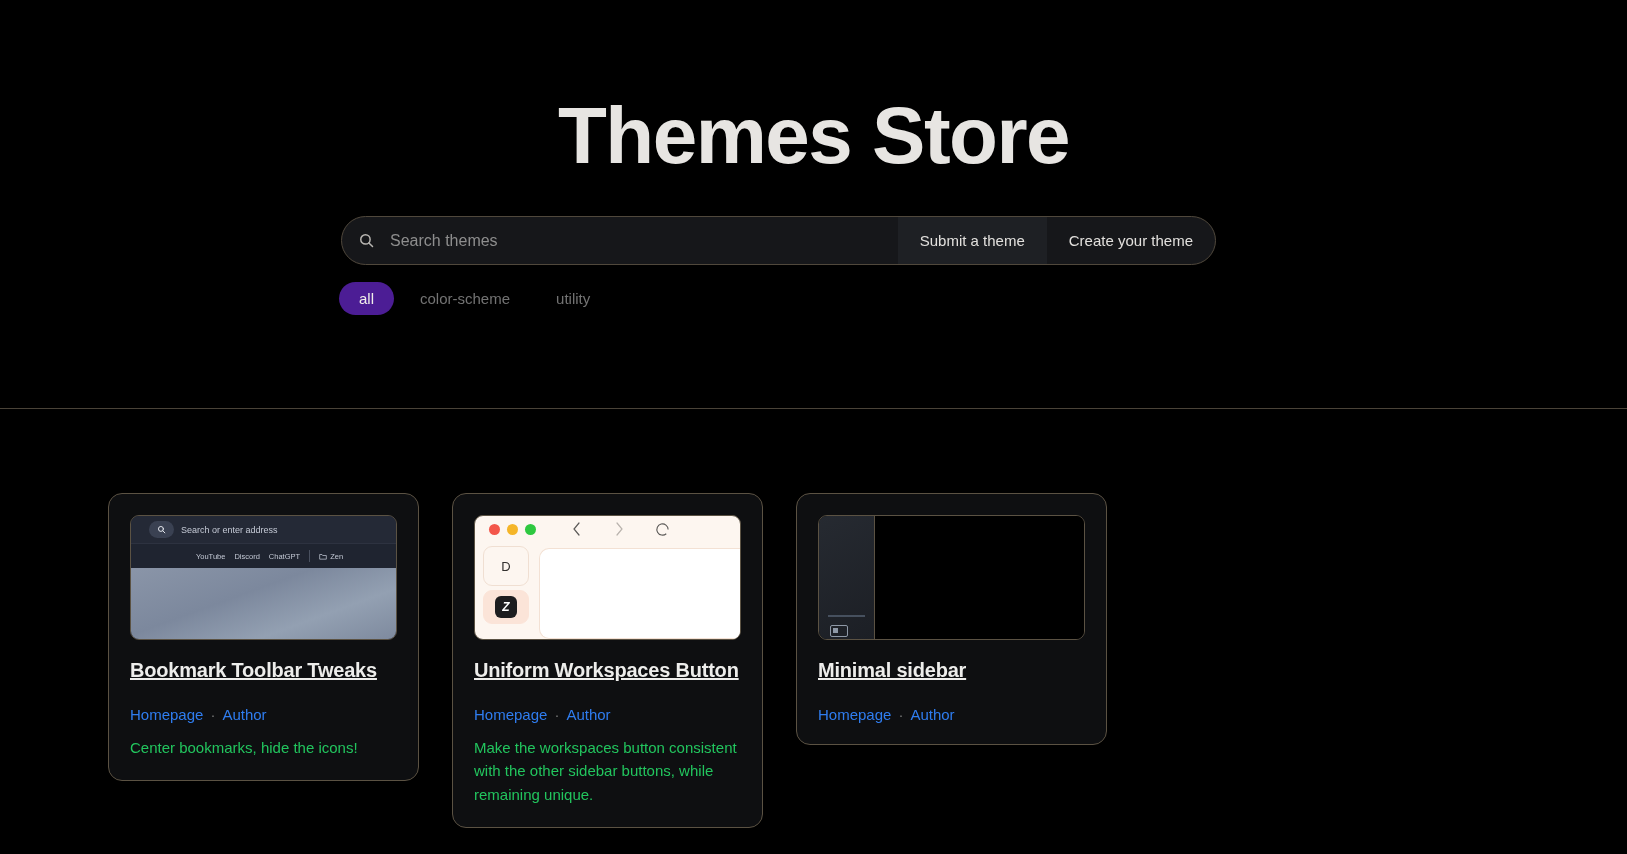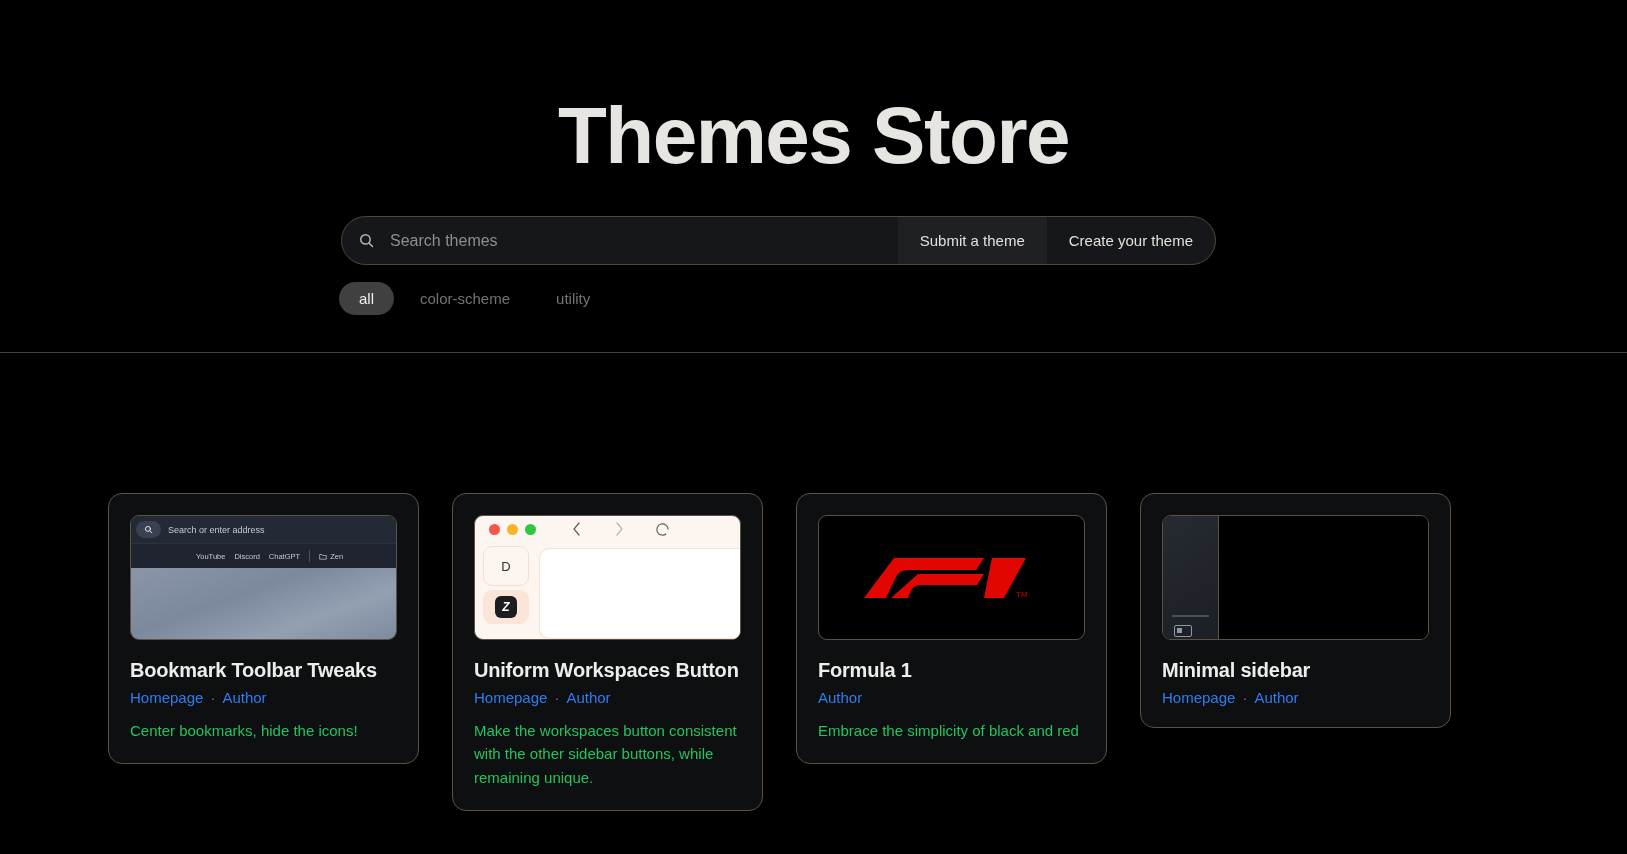--- a/index.html
+++ b/index.html
@@ -7,21 +7,21 @@
     width: 1627px;
     height: 854px;
     background: #000000;
     font-family: "Liberation Sans", sans-serif;
     overflow: hidden;
   }
   body { position: relative; }
 
   
   .hero {
-    height: 353px;
+    height: 409px;
     position: relative;
     border-bottom: 1px solid #4a4338;
   }
   .page-title {
     position: absolute;
     top: 96px;
     left: 0; right: 0;
     text-align: center;
     font-size: 80px;
     font-weight: 700;
@@ -92,21 +92,21 @@
     padding: 8px 20px;
     border-radius: 18px;
     font-size: 15px;
     color: #737373;
     cursor: pointer;
     background: transparent;
     border: none;
     font-family: "Liberation Sans", sans-serif;
     white-space: nowrap;
   }
-  .filter-pill.active { background: #404040; color: #f0eeea; }
+  .filter-pill.active { background: #4c1d95; color: #f0eeea; }
 
   
   .grid {
     position: absolute;
     top: 493px;
     left: 108px;
     width: 1411px;
     display: flex;
     gap: 33px;
     align-items: flex-start;
@@ -128,23 +128,24 @@
     position: relative;
     background: #000;
   }
   .card-title {
     margin-top: 18px;
     font-size: 20px;
     font-weight: 700;
     color: #ededeb;
     letter-spacing: -0.2px;
     line-height: 1.2;
+    text-decoration: underline;
   }
   .card-links {
-    margin-top: 7px;
+    margin-top: 24px;
     font-size: 15px;
     color: #8d8d8d;
   }
   .card-links a {
     color: #2f7df0;
     text-decoration: none;
     cursor: pointer;
   }
   .card-links .sep { margin: 0 7px; color: #777; }
   .card-desc {
@@ -154,21 +155,21 @@
     color: #22c55e;
   }
 
   
   .pv1 { background: #232733; display:flex; flex-direction:column; }
   .pv1-urlbar {
     height: 28px;
     background: #242936;
     display: flex;
     align-items: center;
-    padding-left: 5px;
+    padding-left: 18px;
     gap: 7px;
     border-bottom: 1px solid #2d3240;
   }
   .pv1-qpill {
     width: 25px; height: 17px;
     background: #3a4152;
     border-radius: 9px;
     display:flex; align-items:center; justify-content:center;
   }
   .pv1-urltext { font-size: 9px; color: #c5cad6; }
@@ -315,37 +316,20 @@
       </div>
       <div class="pv2-content"></div>
     </div>
     <div class="card-title">Uniform Workspaces Button</div>
     <div class="card-links">
       <a>Homepage</a><span class="sep">·</span><a>Author</a>
     </div>
     <div class="card-desc">Make the workspaces button consistent with the other sidebar buttons, while remaining unique.</div>
   </div>
 
-  <div class="card">
-    <div class="card-preview pv3">
-      <svg width="175" height="48" viewBox="0 0 175 48">
-        <g fill="#e10600">
-          <path d="M30 4 L120 4 L112 16 L44 16 C38 16 34 19 32 23 L22 44 L0 44 Z"></path>
-          <path d="M54 20 L120 20 L113 31 L57 31 C52 31 49 33 47 37 L44 44 L27 44 Z"></path>
-          <path d="M128 4 L162 4 L140 44 L120 44 Z"></path>
-        </g>
-        <text x="152" y="43" font-family="Liberation Sans, sans-serif" font-size="8" font-weight="700" fill="#8d0500">TM</text>
-      </svg>
-    </div>
-    <div class="card-title">Formula 1</div>
-    <div class="card-links">
-      <a>Author</a>
-    </div>
-    <div class="card-desc">Embrace the simplicity of black and red</div>
-  </div>
 
   <div class="card">
     <div class="card-preview pv4">
       <div class="pv4-side">
         <span class="pv4-line"></span>
         <span class="pv4-icon"></span>
       </div>
       <div class="pv4-main"></div>
     </div>
     <div class="card-title">Minimal sidebar</div>

